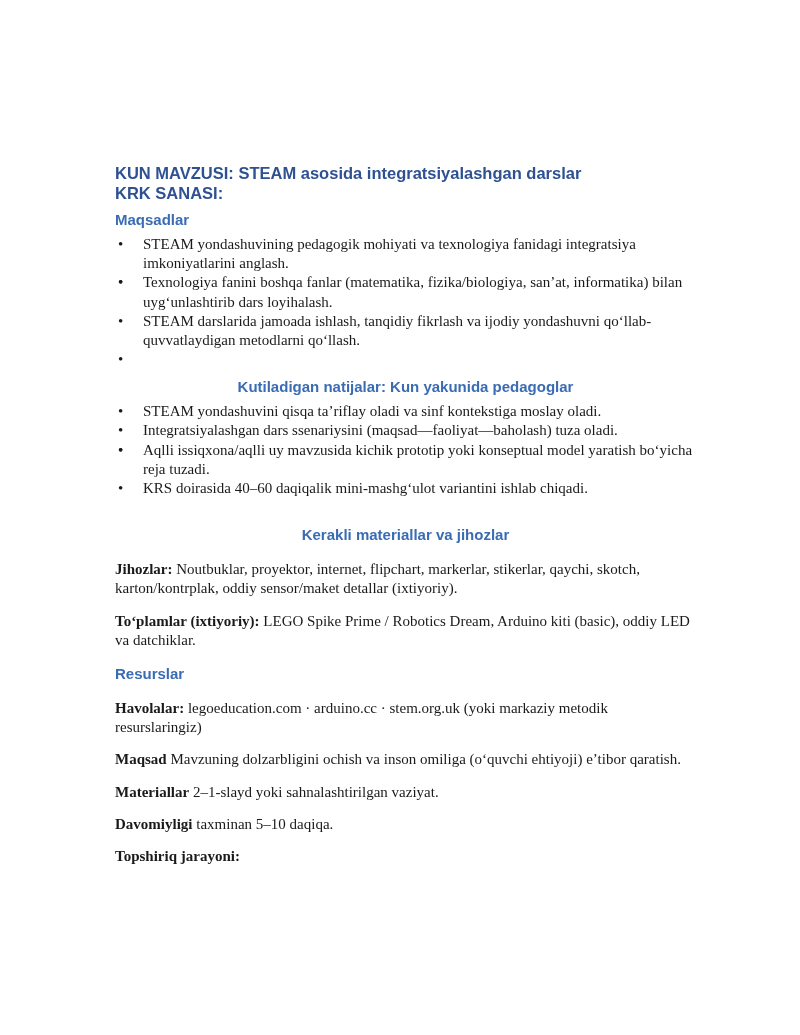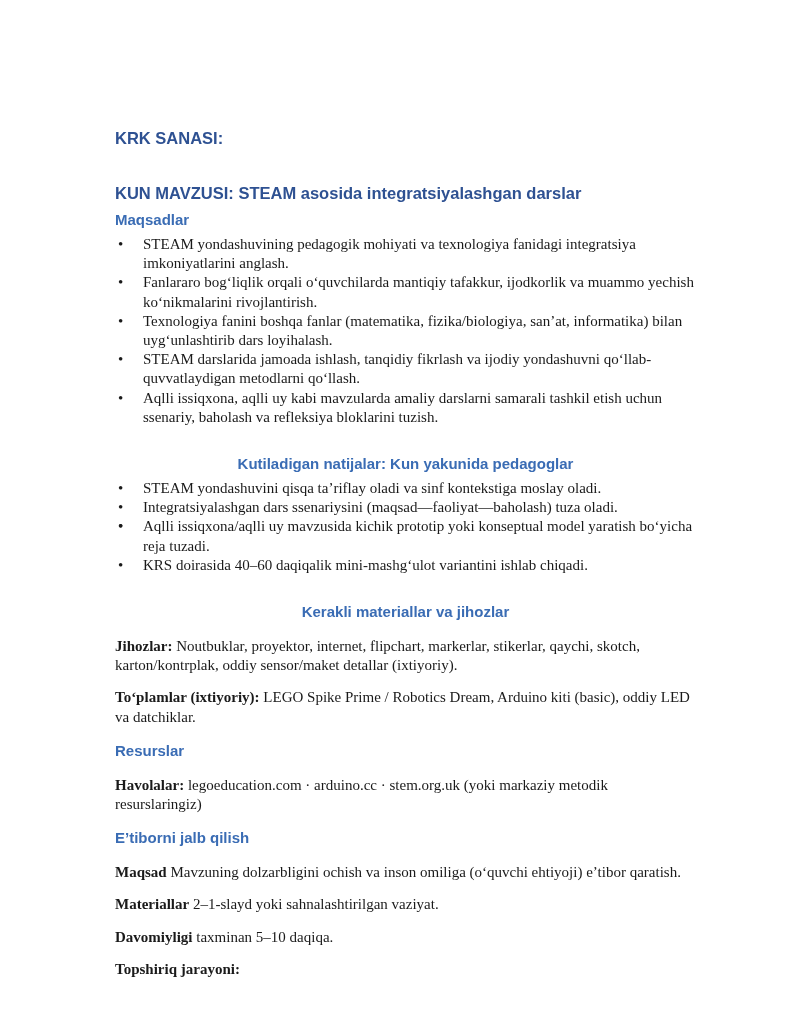--- a/index.html
+++ b/index.html
@@ -59,47 +59,46 @@
     left: 3px;
     top: 0;
   }
   .par-label { font-weight: bold; }
 </style>
 </head>
 <body>
 
 <div class="page">
 
+  <h1 class="doc-h1 second">KUN MAVZUSI: STEAM asosida integratsiyalashgan darslar</h1>
   <h1 class="doc-h1">KRK SANASI:</h1>
-  <h1 class="doc-h1 second">KUN MAVZUSI: STEAM asosida integratsiyalashgan darslar</h1>
 
   <h2 class="doc-h2 first">Maqsadlar</h2>
   <ul class="bullets">
     <li><span class="bullet-glyph">•</span><span>STEAM yondashuvining pedagogik mohiyati va texnologiya fanidagi integratsiya imkoniyatlarini anglash.</span></li>
-    <li><span class="bullet-glyph">•</span><span>Fanlararo bogʻliqlik orqali oʻquvchilarda mantiqiy tafakkur, ijodkorlik va muammo yechish koʻnikmalarini rivojlantirish.</span></li>
+    <li><span class="bullet-glyph">•</span></li>
     <li><span class="bullet-glyph">•</span><span>Texnologiya fanini boshqa fanlar (matematika, fizika/biologiya, san’at, informatika) bilan uygʻunlashtirib dars loyihalash.</span></li>
     <li><span class="bullet-glyph">•</span><span>STEAM darslarida jamoada ishlash, tanqidiy fikrlash va ijodiy yondashuvni qoʻllab-quvvatlaydigan metodlarni qoʻllash.</span></li>
-    <li><span class="bullet-glyph">•</span><span>Aqlli issiqxona, aqlli uy kabi mavzularda amaliy darslarni samarali tashkil etish uchun ssenariy, baholash va refleksiya bloklarini tuzish.</span></li>
+    <li><span class="bullet-glyph">•</span></li>
   </ul>
 
   <h2 class="doc-h2">Kutiladigan natijalar: Kun yakunida pedagoglar</h2>
   <ul class="bullets">
     <li><span class="bullet-glyph">•</span><span>STEAM yondashuvini qisqa ta’riflay oladi va sinf kontekstiga moslay oladi.</span></li>
     <li><span class="bullet-glyph">•</span><span>Integratsiyalashgan dars ssenariysini (maqsad—faoliyat—baholash) tuza oladi.</span></li>
     <li><span class="bullet-glyph">•</span></li>
     <li><span class="bullet-glyph">•</span><span>Aqlli issiqxona/aqlli uy mavzusida kichik prototip yoki konseptual model yaratish boʻyicha reja tuzadi.</span></li>
     <li><span class="bullet-glyph">•</span><span>KRS doirasida 40–60 daqiqalik mini-mashgʻulot variantini ishlab chiqadi.</span></li>
   </ul>
 
   <h2 class="doc-h2">Kerakli materiallar va jihozlar</h2>
   <p class="body-par"><strong class="par-label">Jihozlar:</strong> <span>Noutbuklar, proyektor, internet, flipchart, markerlar, stikerlar, qaychi, skotch, karton/kontrplak, oddiy sensor/maket detallar (ixtiyoriy).</span></p>
   <p class="body-par"><strong class="par-label">Toʻplamlar (ixtiyoriy):</strong> <span>LEGO Spike Prime / Robotics Dream, Arduino kiti (basic), oddiy LED va datchiklar.</span></p>
 
   <h2 class="doc-h2">Resurslar</h2>
   <p class="body-par"><strong class="par-label">Havolalar:</strong> <span>legoeducation.com · arduino.cc · stem.org.uk (yoki markaziy metodik resurslaringiz)</span></p>
 
-  <h2 class="doc-h2">E’tiborni jalb qilish</h2>
   <p class="body-par"><strong class="par-label">Maqsad</strong> <span>Mavzuning dolzarbligini ochish va inson omiliga (oʻquvchi ehtiyoji) e’tibor qaratish.</span></p>
   <p class="body-par"><strong class="par-label">Materiallar</strong> <span>2–1-slayd yoki sahnalashtirilgan vaziyat.</span></p>
   <p class="body-par"><strong class="par-label">Davomiyligi</strong> <span>taxminan 5–10 daqiqa.</span></p>
   <p class="body-par"><strong class="par-label">Topshiriq jarayoni:</strong></p>
 
 </div>
 
 </body></html>

